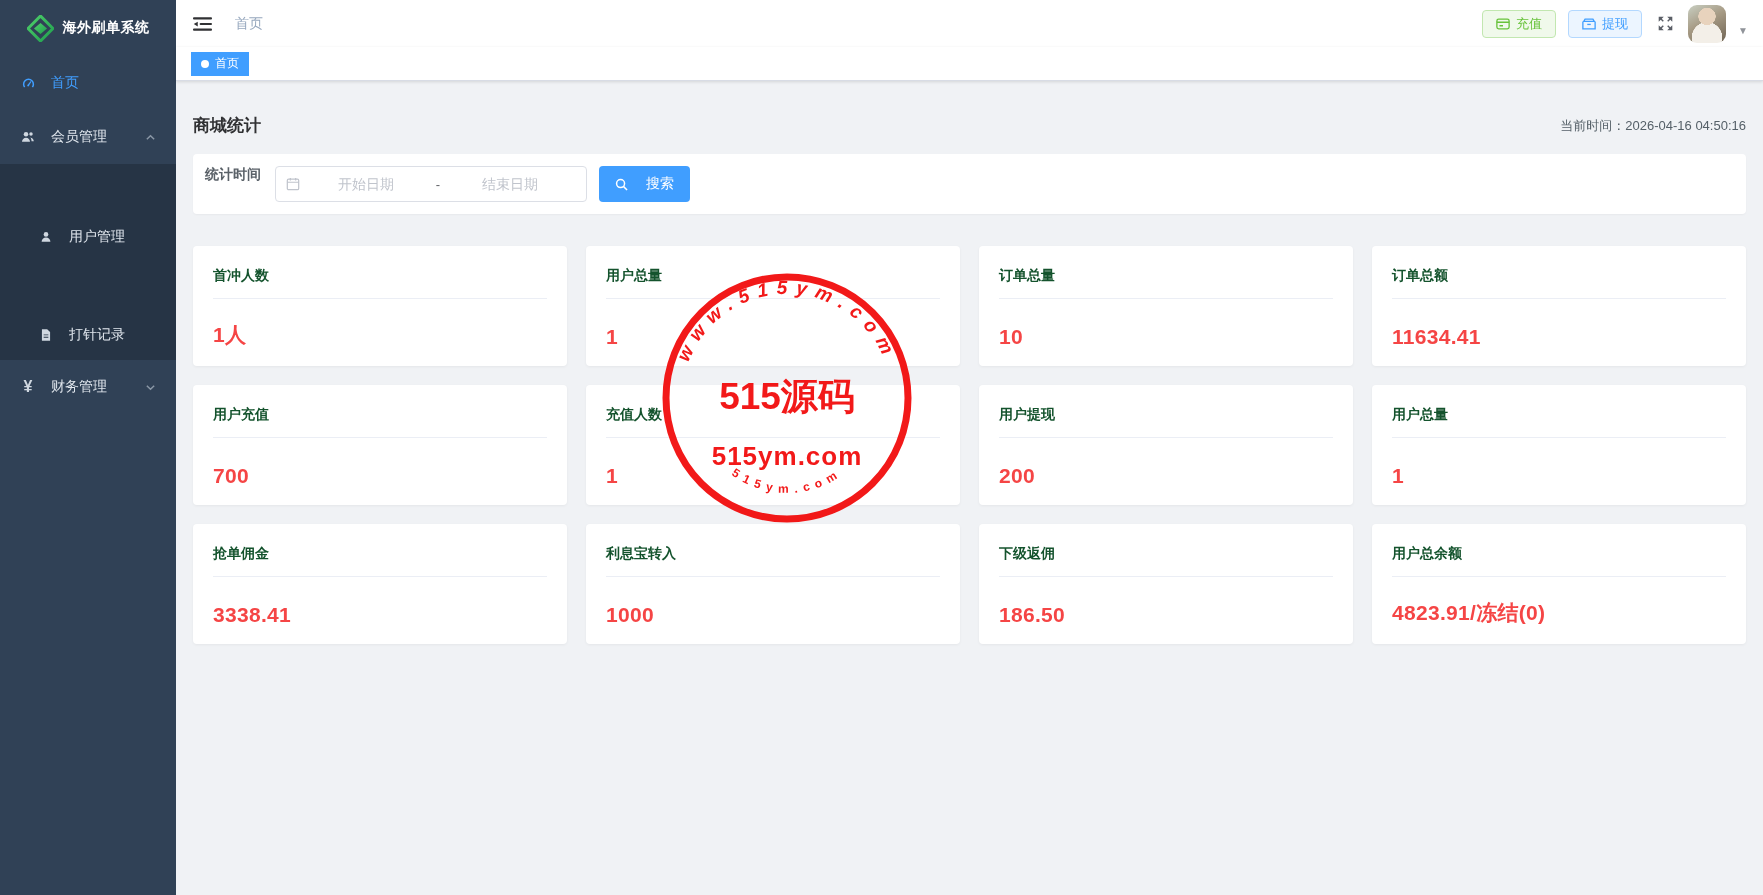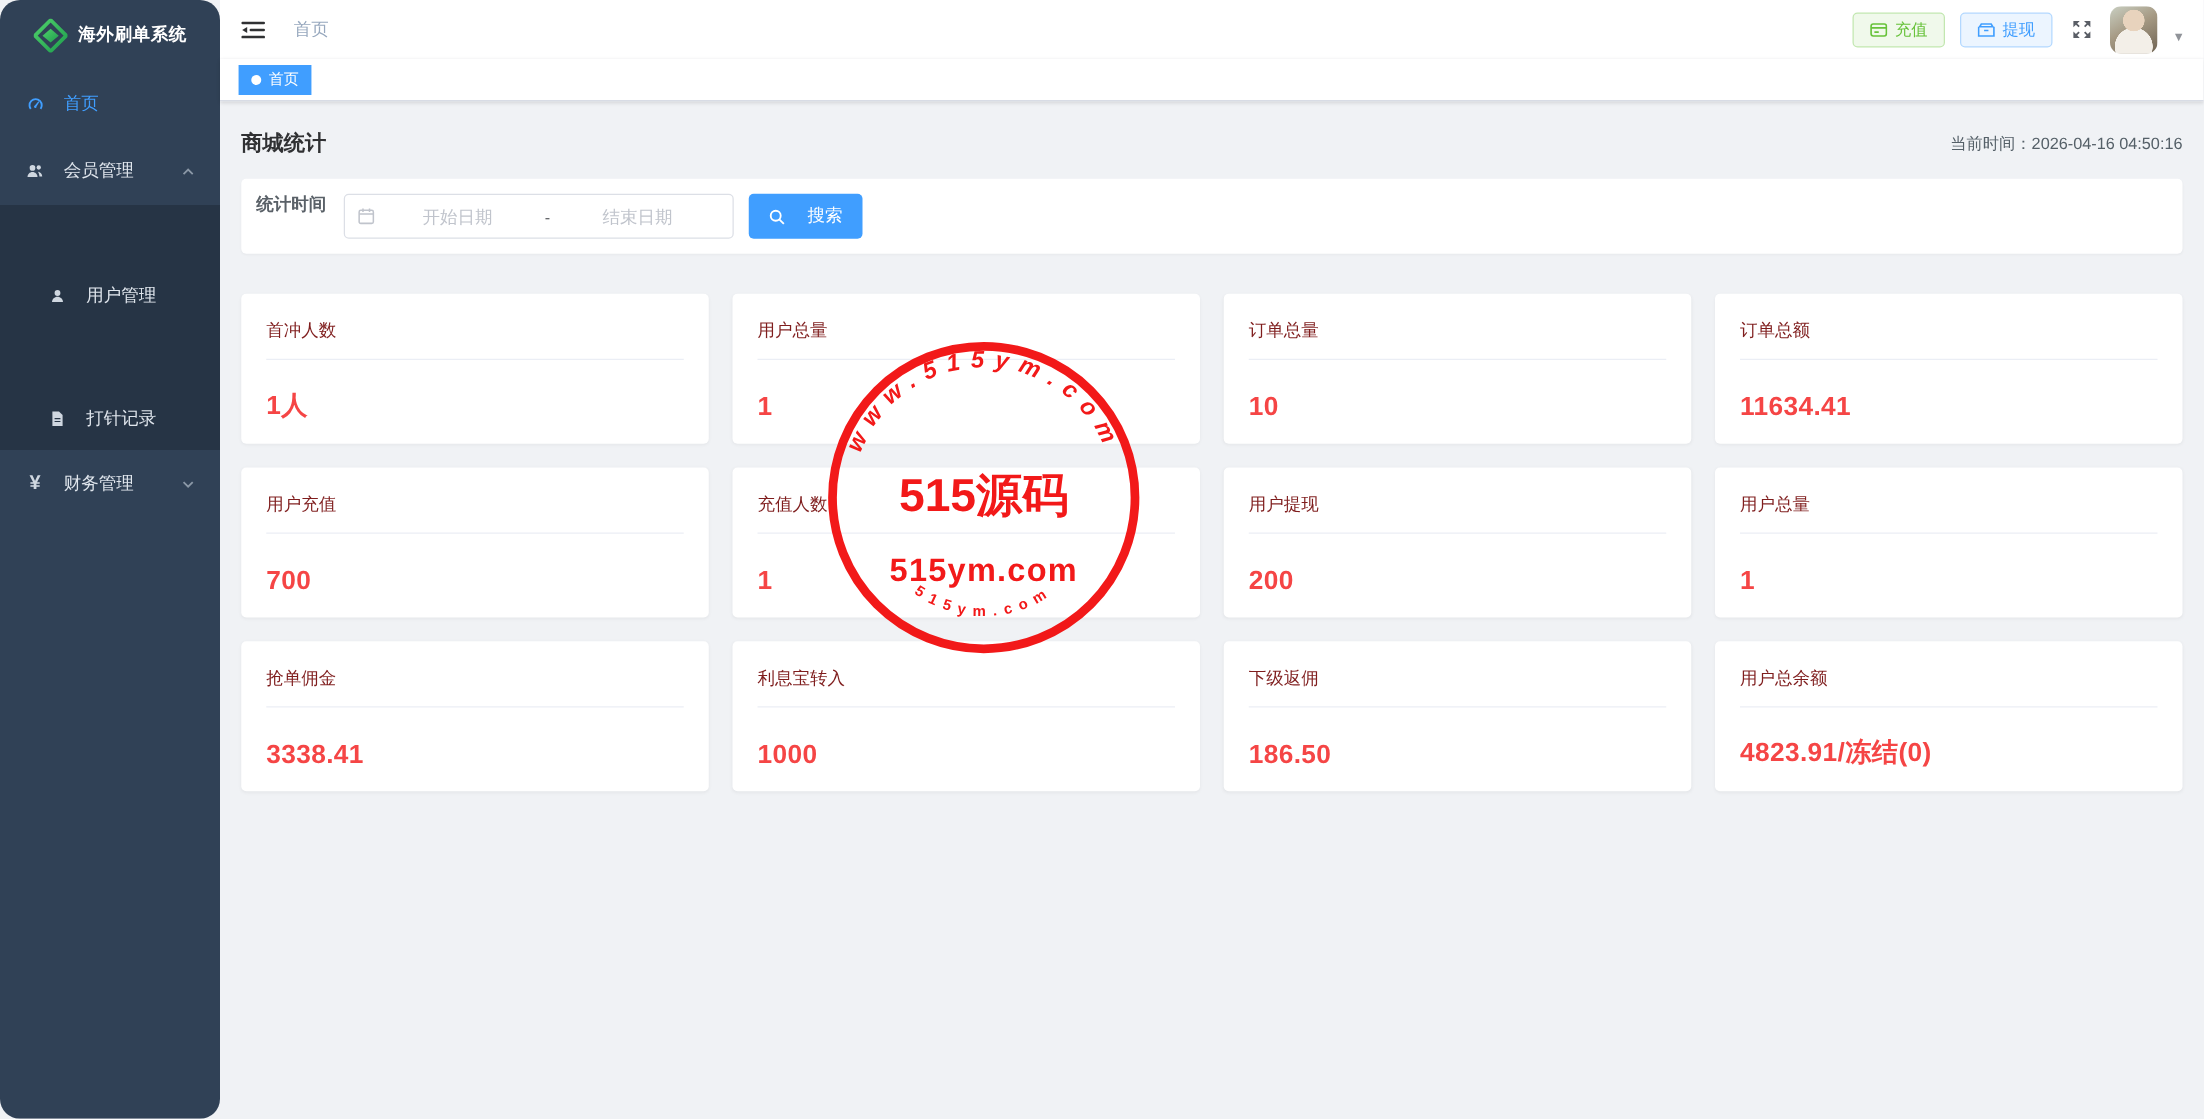--- a/index.html
+++ b/index.html
@@ -1,21 +1,21 @@
 <!DOCTYPE html>
 <html><head>
 <meta charset="utf-8">
 <style>
   * { margin:0; padding:0; box-sizing:border-box; }
   html,body { width:1763px; height:895px; overflow:hidden; }
   body { font-family:"Liberation Sans","DejaVu Sans",sans-serif; background:#f0f2f5; color:#303133; }
   .layout { display:flex; width:100%; height:100%; }
 
   
-  .sidebar { width:176px; flex-shrink:0; background:#304156; display:flex; flex-direction:column;border-radius:16px; }
+  .sidebar { width:176px; flex-shrink:0; background:#304156; display:flex; flex-direction:column; }
   .logo-row { height:56px; display:flex; align-items:center; justify-content:center; gap:9px; }
   .logo-title { color:#fff; font-size:14px; font-weight:bold; letter-spacing:.5px; }
   .menu-item { height:54px; display:flex; align-items:center; padding:0 20px; gap:15px;
                font-size:14px; color:#e0e6ed; cursor:pointer; position:relative; }
   .menu-item.active { color:#409eff; }
   .menu-item .mi-icon { width:16px; height:16px; display:flex; align-items:center; justify-content:center; color:#cfd7e0; }
   .menu-item.active .mi-icon { color:#409eff; }
   .menu-item .chev { margin-left:auto; color:#8a97a6; display:flex; }
   .submenu { background:#263445; }
   .submenu .menu-item { height:50px; padding-left:38px;margin-top:48px; }
@@ -39,40 +39,40 @@
               linear-gradient(150deg,#c9cfc2 0%, #a69a84 45%, #6f6353 100%); }
   .caret { color:#909399; font-size:10px; cursor:pointer; margin-top:14px; }
 
   .tabbar { height:34px; background:#fff; border-bottom:1px solid #d8dce5;
             box-shadow:0 1px 3px rgba(0,0,0,.12); display:flex; align-items:center; padding:0 15px; position:relative; z-index:2; }
   .tab { height:24px; display:inline-flex; align-items:center; gap:6px; padding:0 9px;
          background:#409eff; border:1px solid #409eff; color:#fff; font-size:12px; cursor:pointer; }
   .tab .dot { width:8px; height:8px; border-radius:50%; background:#fff; }
 
   .content { flex:1; padding:15px 17px; position:relative; overflow:hidden; }
-  .page-head { display:flex; align-items:center; justify-content:space-between; margin:7px 0 17px; }
+  .page-head { display:flex; align-items:center; justify-content:space-between; margin:18px 0 17px; }
   .page-title { font-size:17px; font-weight:bold; color:#303133; }
   .current-time { font-size:13px; color:#556068; }
 
   .search-panel { background:#fff; border-radius:4px; padding:12px; display:flex; align-items:flex-start;
                   box-shadow:0 1px 2px rgba(0,0,0,.04); margin-bottom:32px; }
   .search-label { font-size:14px; font-weight:bold; color:#5a6168; margin:0 14px 0 0; }
   .date-range { width:312px; height:36px; border:1px solid #dcdfe6; border-radius:4px; background:#fff;
                 display:flex; align-items:center; padding:0 10px; }
   .date-range input { border:none; outline:none; flex:1; min-width:0; text-align:center; font-size:14px;
                       color:#14532d; background:transparent; font-family:inherit; }
   .date-range input::placeholder { color:#c0c4cc; }
   .range-sep { color:#606266; font-size:13px; padding:0 4px; }
   .search-btn { height:36px; margin-left:12px; padding:0 16px; border:none; border-radius:4px; background:#409eff;
                 color:#fff; font-size:14px; display:inline-flex; align-items:center; gap:18px; cursor:pointer; font-family:inherit; }
 
   .stats-grid { display:grid; grid-template-columns:repeat(4,1fr); gap:19px; }
   .stat-card { background:#fff; border-radius:4px; height:120px; padding:21px 20px 17px;
                display:flex; flex-direction:column; box-shadow:0 1px 3px rgba(0,0,0,.05); }
-  .stat-label { font-size:14px; color:#7f1d1d; padding-bottom:13px; border-bottom:1px solid #ebeef5; }
+  .stat-label { font-size:14px; color:#14532d; padding-bottom:13px; border-bottom:1px solid #ebeef5;font-weight:bold; }
   .stat-value { margin-top:auto; font-size:21px; font-weight:bold; color:#f54545; letter-spacing:.3px; }
 
   .stamp { position:absolute; left:481px; top:187px; width:260px; height:260px; pointer-events:none; opacity:.95; z-index:5; }
 </style>
 </head>
 <body>
 
 <div class="layout">
 
   <aside class="sidebar">

